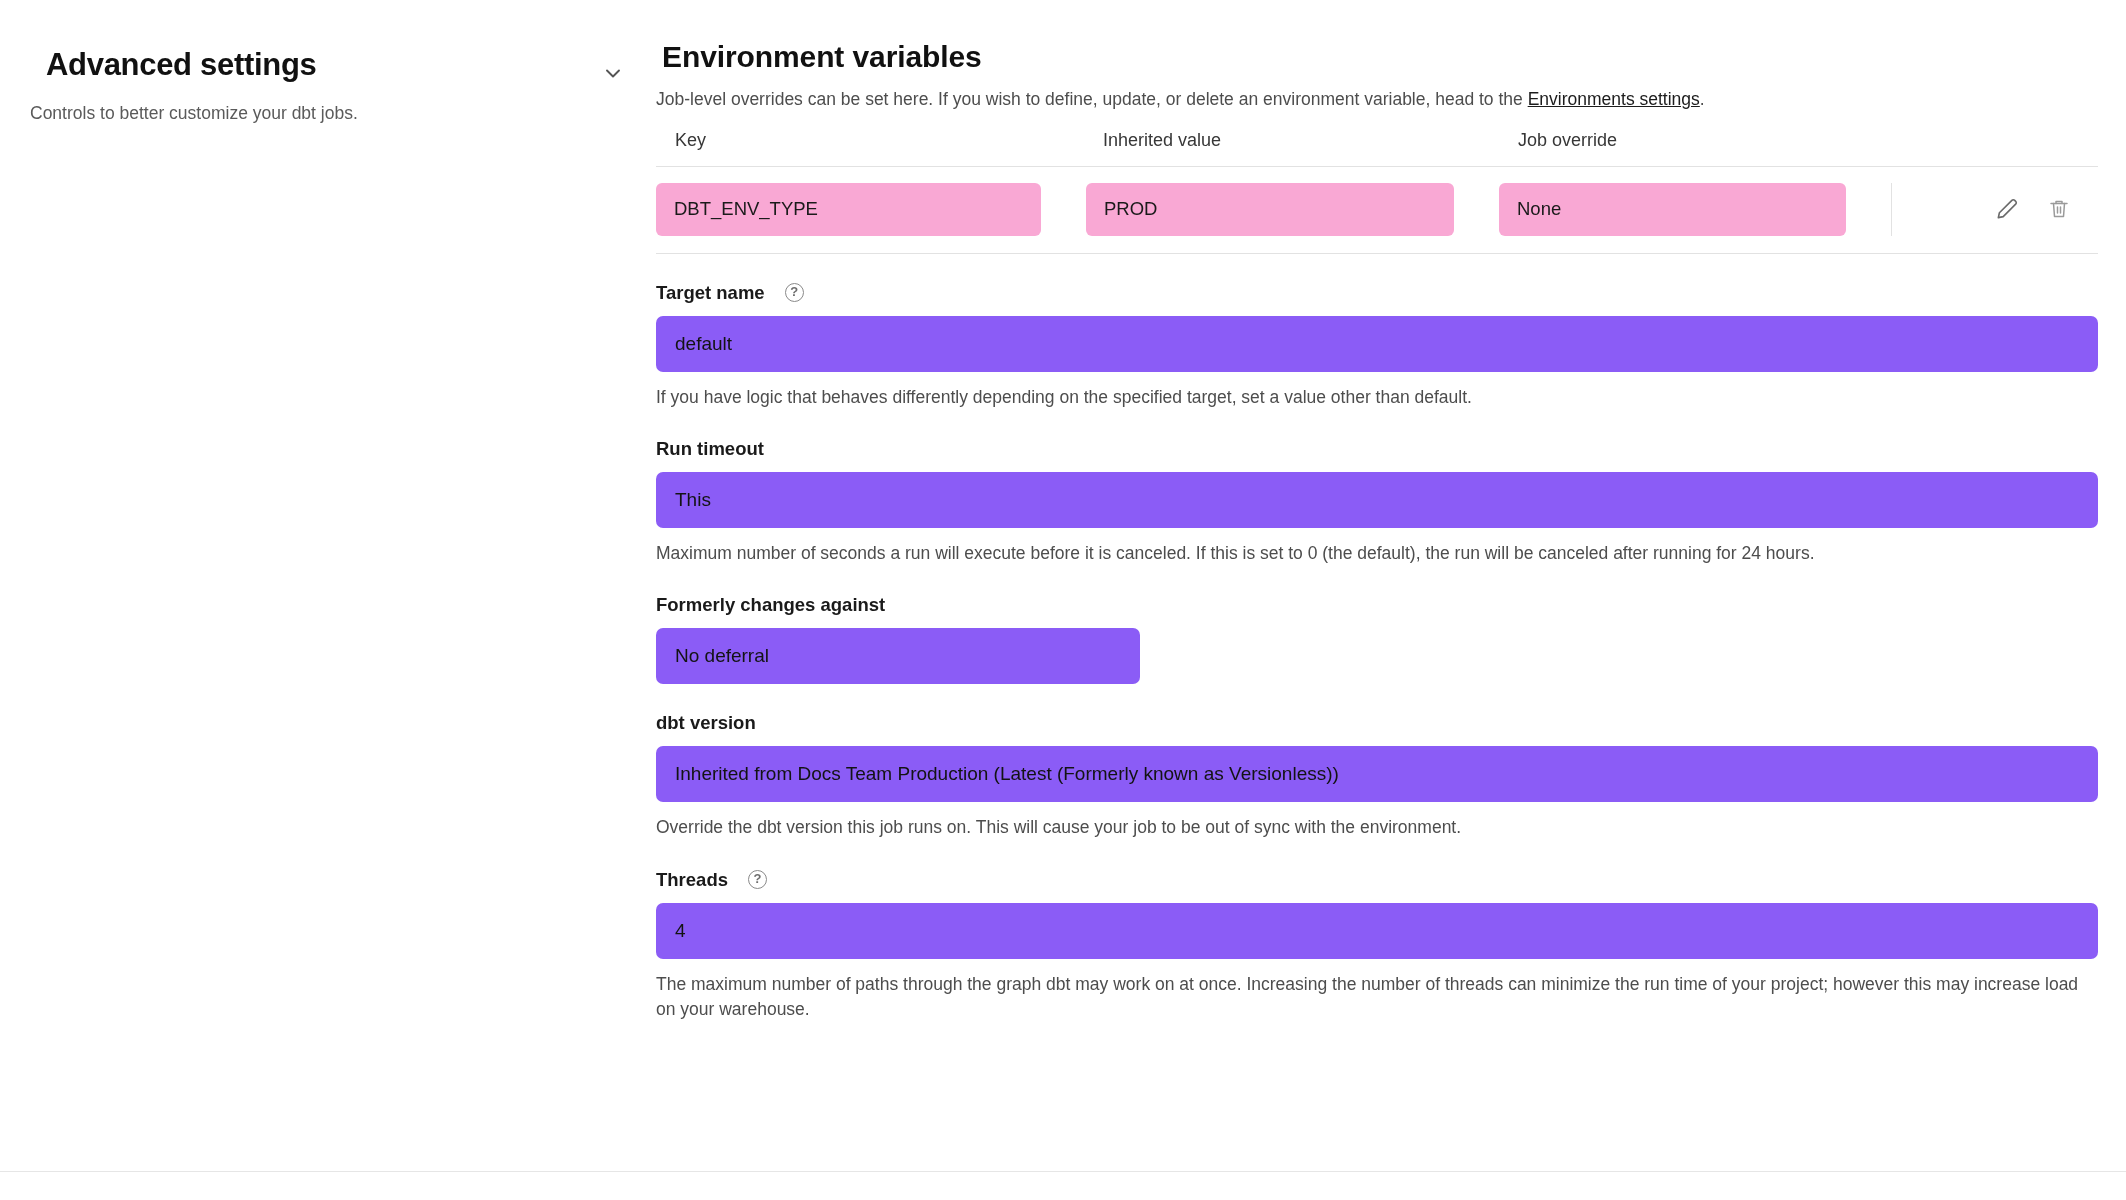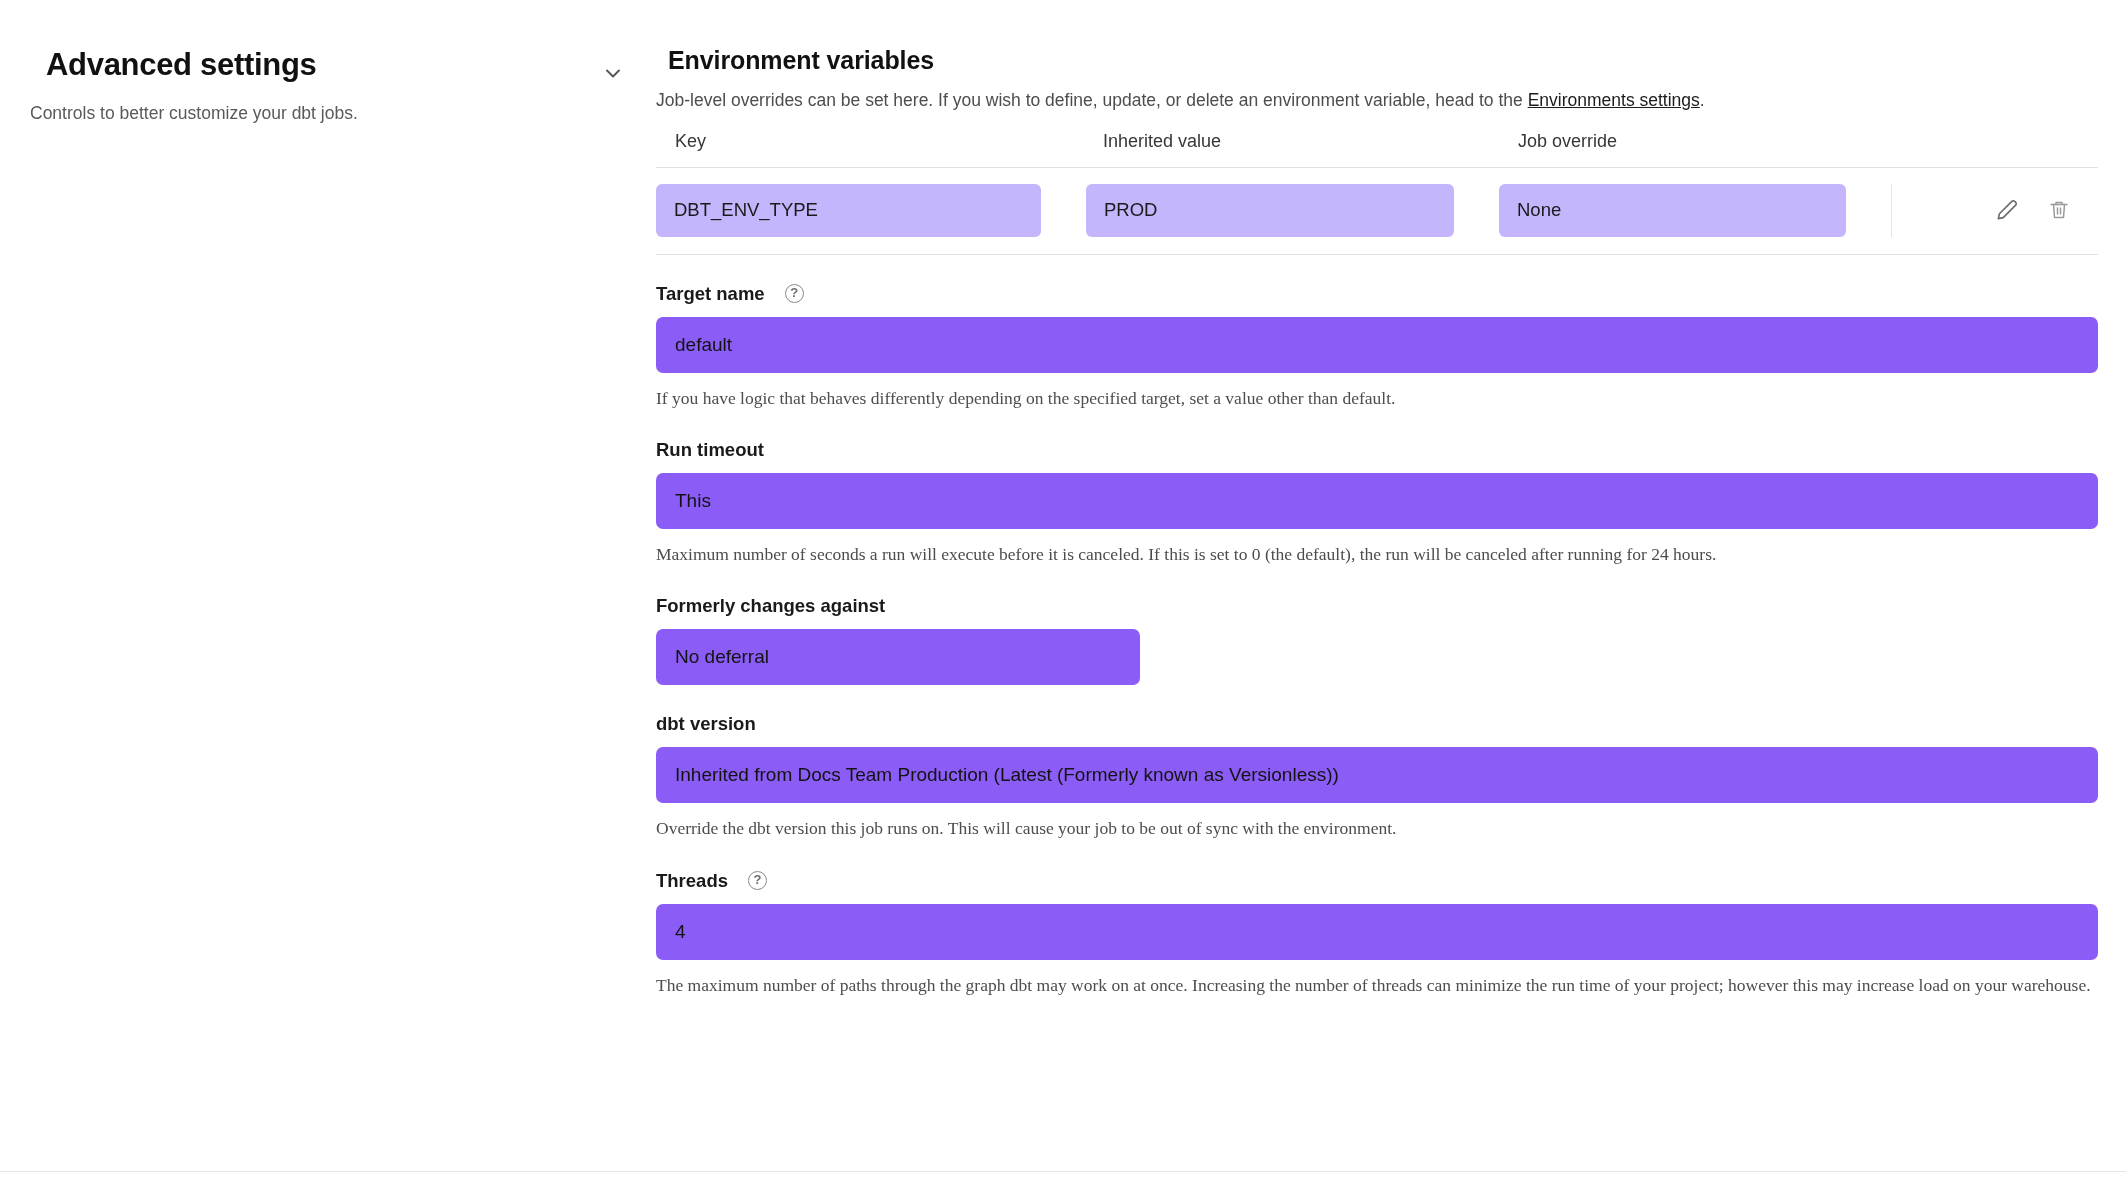--- a/index.html
+++ b/index.html
@@ -60,24 +60,24 @@
   }
   .chevron-wrap svg { display: block; }
 
   
   .right-col {
     flex: 1 1 auto;
     padding-right: 28px;
     min-width: 0;
   }
   .section-title {
-    font-size: 25px;
+    font-size: 30px;
     font-weight: 600;
     color: #111111;
-    margin: 12px;
+    margin: 6px;
     padding-top: 16px;
     letter-spacing: -0.1px;
   }
   .section-desc {
     font-size: 17.5px;
     color: #4d4d4d;
     margin-top: 13px;
     line-height: 1.4;
   }
   .section-desc a {
@@ -104,21 +104,21 @@
   .col-actions { flex: 1 1 auto; }
 
   .env-row {
     display: flex;
     align-items: center;
     border-bottom: 1px solid #e2e2e2;
     padding: 16px 0 17px 0;
   }
   .env-cell { padding-right: 0; }
   .env-input {
-    background: #c4b5fd;
+    background: #f9a8d4;
     border-radius: 6px;
     height: 53px;
     display: flex;
     align-items: center;
     padding: 0 18px;
     font-size: 18.5px;
     color: #1a1a1a;
   }
   .cell-key   { width: 430px; flex: 0 0 430px; padding-right: 45px; }
   .cell-inh   { width: 413px; flex: 0 0 413px; padding-right: 45px; }
@@ -171,21 +171,20 @@
     font-size: 19px;
     color: #131313;
   }
   .field-input.w-narrow { width: 484px; }
   .field-help {
     margin-top: 13px;
     font-size: 17.5px;
     color: #4d4d4d;
     line-height: 1.45;
     max-width: 1450px;
-    font-family: Liberation Serif, serif;
   }
 
   .bottom-rule {
     position: absolute;
     left: 0;
     bottom: 28px;
     width: 2126px;
     height: 1px;
     background: #e6e6e6;
   }

